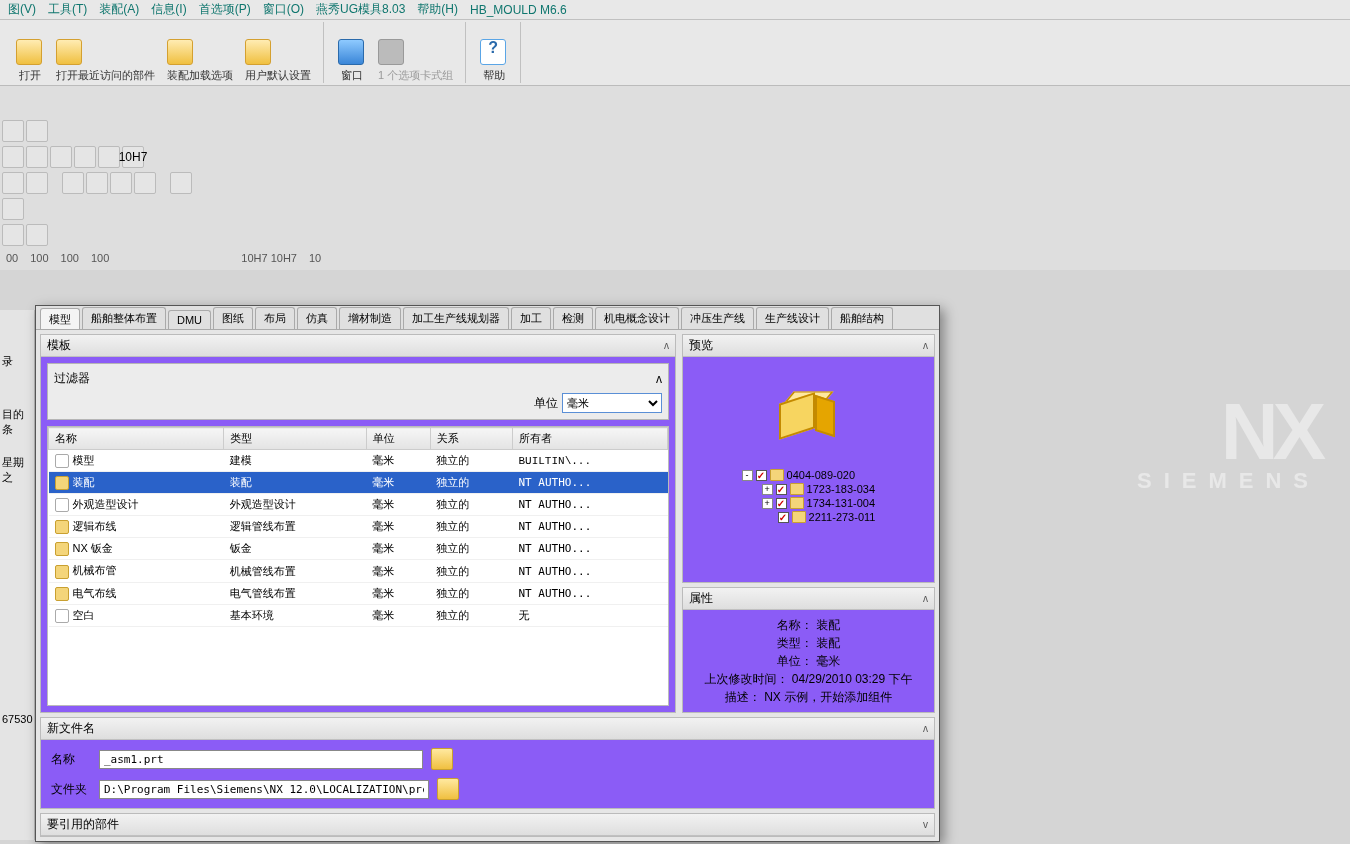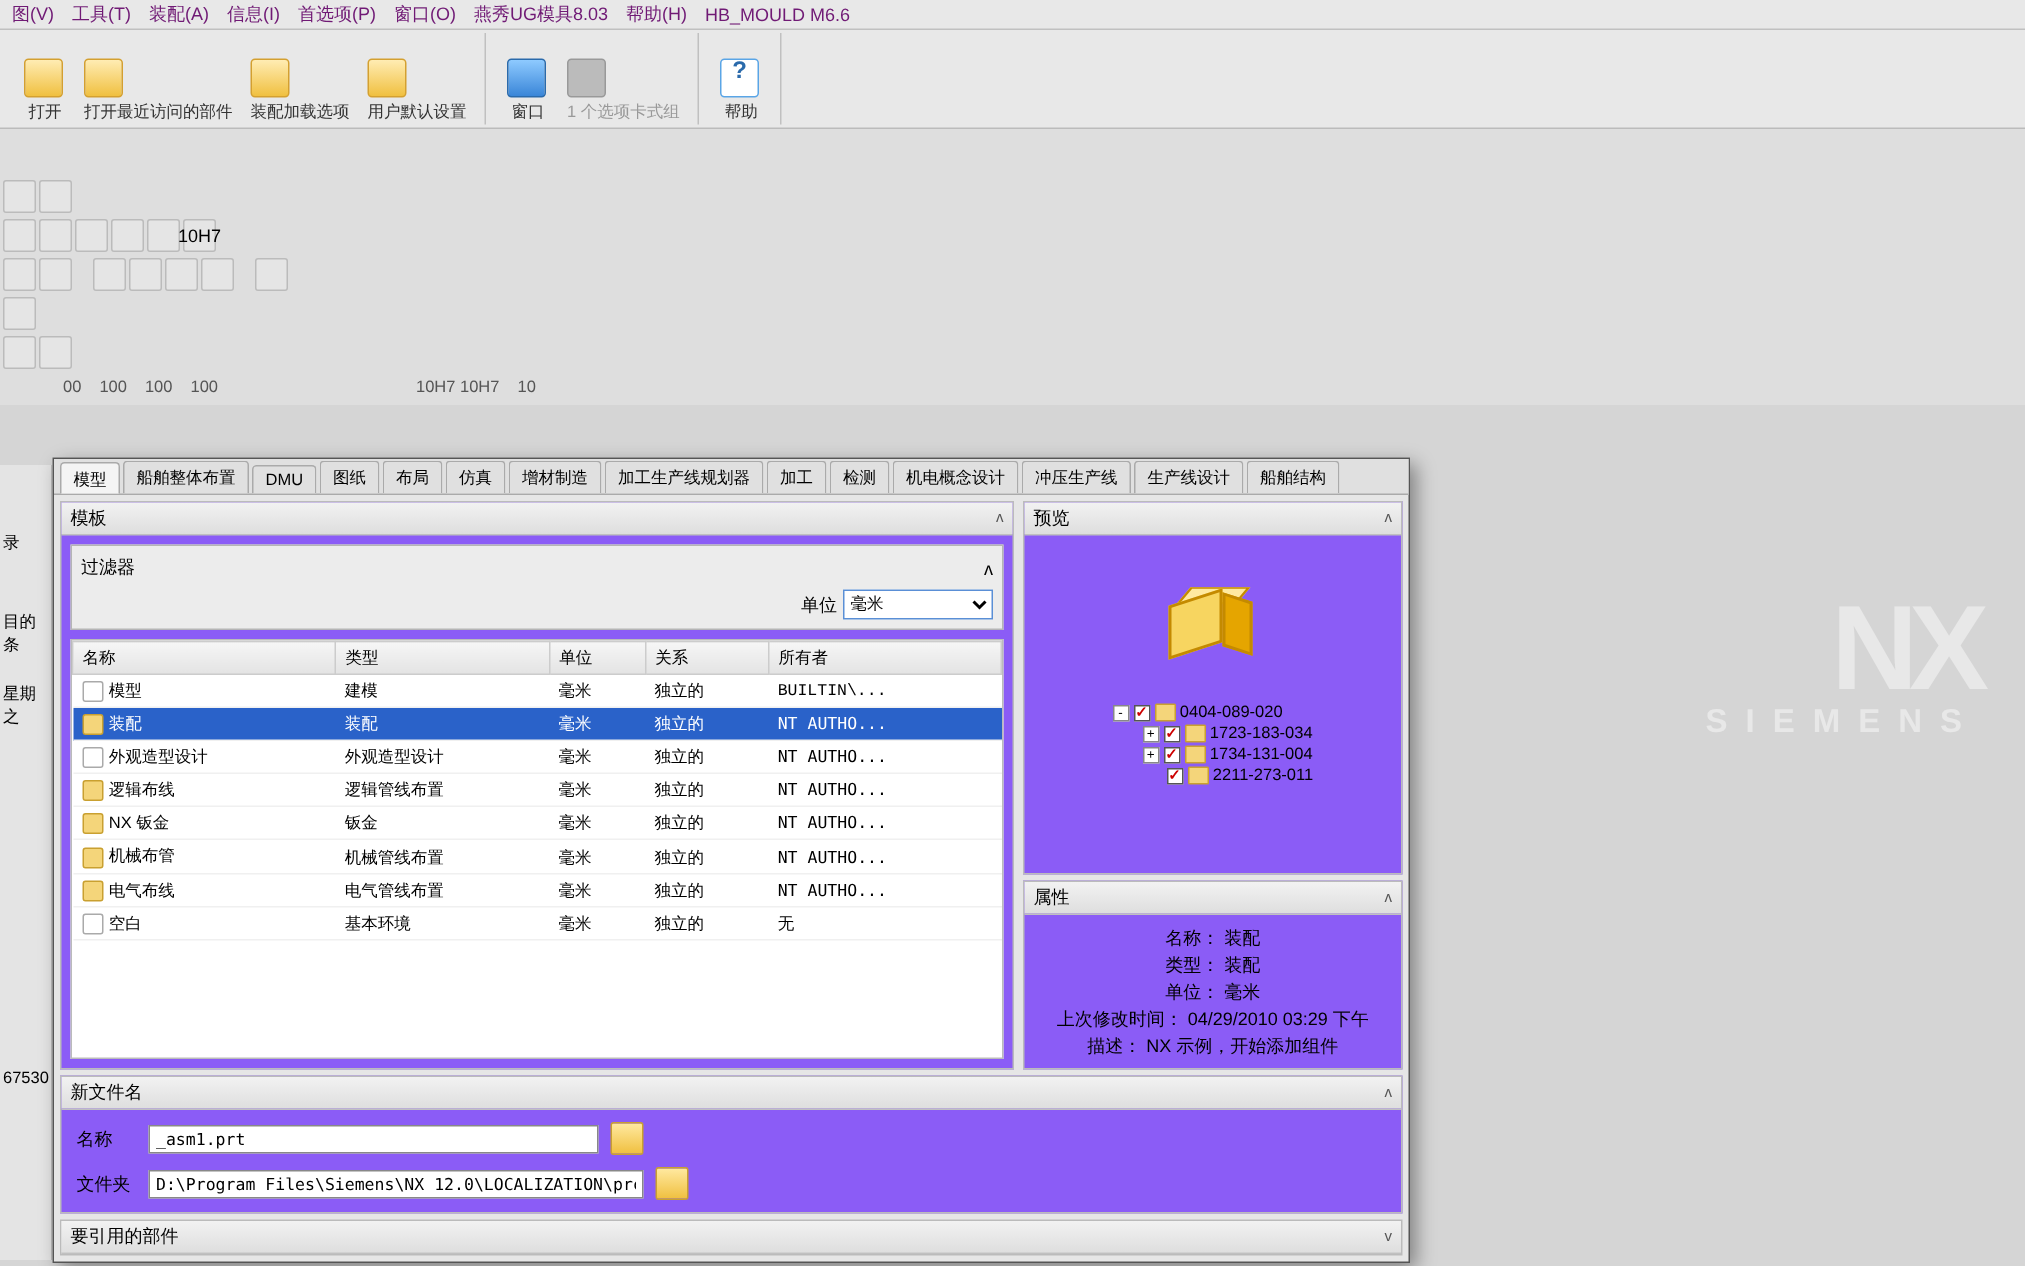--- a/index.html
+++ b/index.html
@@ -1,36 +1,36 @@
 <!DOCTYPE html>
 <html><head>
 <meta charset="utf-8">
 <style>
 * { margin:0; padding:0; box-sizing:border-box; font-family:"Microsoft YaHei","SimSun",Arial,sans-serif; }
 body { width:1350px; height:844px; background:#d5d5d5; overflow:hidden; position:relative; font-size:12px; }
 
 
 .menubar { height:20px; background:#e8e8e8; display:flex; align-items:center; padding:0 4px; gap:4px; border-bottom:1px solid #c0c0c0; }
-.menubar span { padding:0 4px; color:#701a75; }
+.menubar span { padding:0 4px; color:#0f766e; }
 
 
 .ribbon { height:66px; background:#e8e8e8; display:flex; padding:2px 4px; gap:2px; border-bottom:1px solid #bbb; }
 .ribbon .grp { display:flex; border-right:1px solid #c0c0c0; padding:0 6px; }
 .ribbon .btn { display:flex; flex-direction:column; justify-content:flex-end; padding:2px 6px; font-size:11px; text-align:center; line-height:12px; color:#333; min-width:40px; }
 .ribbon .btn .ic { width:26px; height:26px; margin-bottom:4px; background:linear-gradient(#ffecb3,#f0c040); border:1px solid #d4a030; border-radius:3px; }
 .ribbon .btn.grey .ic { background:#bbb; border-color:#999; }
 .ribbon .btn.blue .ic { background:linear-gradient(#8ecaff,#3a86d8); border-color:#2a6aab; }
 .ribbon .btn.help .ic { background:#fff; border:1px solid #5aa5e6; position:relative; }
 .ribbon .btn.help .ic::after { content:"?"; position:absolute; top:2px; left:7px; color:#2a6aab; font-weight:bold; font-size:16px; }
 
 
 .toolbars { background:#dedede; padding:4px 2px; }
 .tool-row { display:flex; gap:2px; margin-bottom:4px; }
 .tool-row .tb { width:22px; height:22px; background:#e5e5e5; border:1px solid #bbb; border-radius:2px; display:inline-flex; align-items:center; justify-content:center; }
-.status-row { display:flex; gap:12px; padding:2px 4px; color:#555; font-size:11px;margin-left:36px; }
+.status-row { display:flex; gap:12px; padding:2px 4px; color:#555; font-size:11px; }
 
 
 .watermark { position:absolute; right:30px; top:400px; font-size:80px; font-weight:bold; color:#e8e8e8; letter-spacing:-6px; pointer-events:none; text-align:right; line-height:0.8; }
 .watermark .sub { font-size:22px; letter-spacing:12px; display:block; margin-top:8px; }
 
 
 .sidepanel { position:absolute; left:0; top:310px; width:35px; height:530px; background:#e4e4e4; border-right:1px solid #bbb; font-size:11px; overflow:hidden; }
 .sidepanel .lbl { padding:4px 2px; writing-mode:horizontal-tb; }
 
 
@@ -374,21 +374,21 @@
     </div>
 
     <div class="panel newfile">
       <div class="panel-h">
           <span>新文件名</span>
           <span class="caret">ʌ</span>
         </div>
       <div class="body">
         <div class="field-row">
           <label>名称</label>
-          <input style="width: 300px;" value="_asm1.prt">
+          <input style="width: 324px;" value="_asm1.prt">
           <div class="browse"></div>
         </div>
         <div class="field-row">
           <label>文件夹</label>
           <input style="width: 330px;" value="D:\Program Files\Siemens\NX 12.0\LOCALIZATION\prc\s">
           <div class="browse"></div>
         </div>
       </div>
     </div>
 

